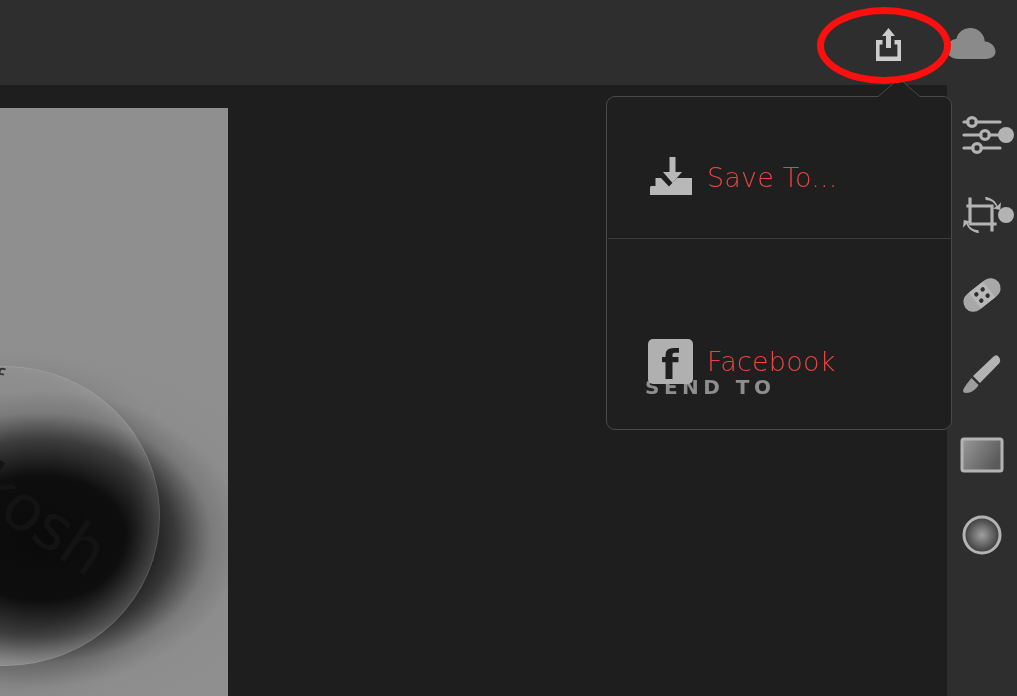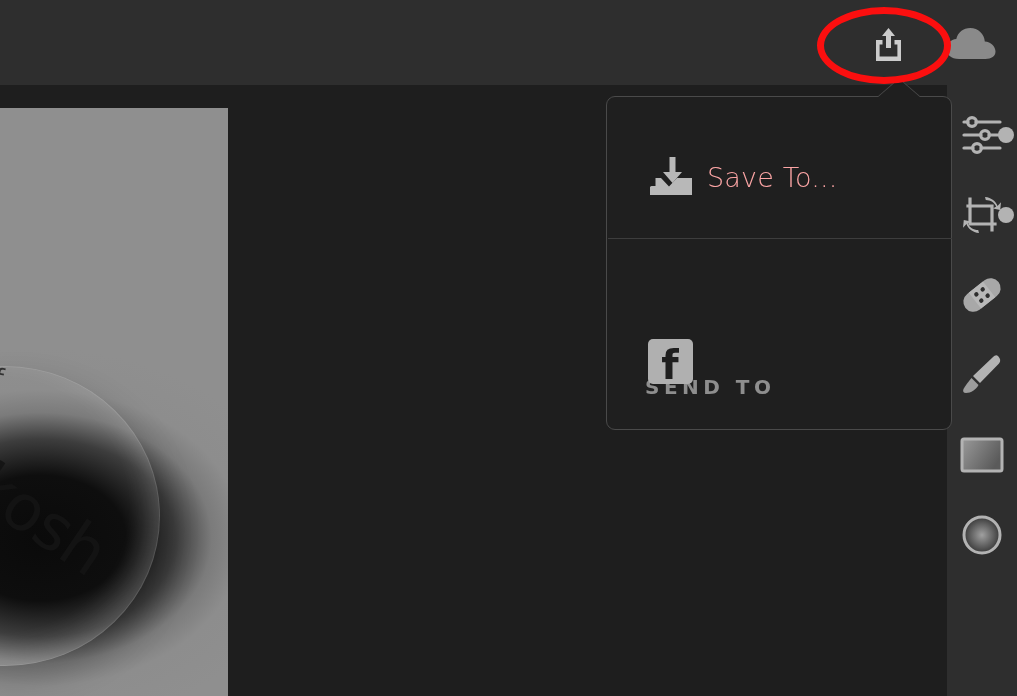--- a/index.html
+++ b/index.html
@@ -125,21 +125,21 @@
     display:flex; align-items:center;
     cursor:pointer;
     height:76px;
   }
   .popup-row .row-icon {
     width:74px;
     display:flex; align-items:center; justify-content:center;
     flex:0 0 74px;
   }
   .popup-row .row-label {
-    color:#fca5a5;
+    color:#ef4444;
     font-family:"DejaVu Sans", sans-serif;
     font-size:27px;
     font-weight:300;
     letter-spacing:0.2px;
   }
   #save-row { position:absolute; left:26px; top:42px; width:300px; }
   #popup-divider {
     position:absolute; left:1px; top:141px;
     width:344px; height:1px;
     background:#3d3d3d;
@@ -229,20 +229,21 @@
     <div id="popup-divider"></div>
 
     <div id="send-to-label">SEND TO</div>
 
     <div id="facebook-row" class="popup-row">
       <div class="row-icon">
         <div class="fb-square">
           <div class="fb-f">f</div>
         </div>
       </div>
+      <div class="row-label">Facebook</div>
     </div>
   </div>
 
   <div id="sidebar">
 
     <div class="tool" style="top:22px;">
       <svg width="42" height="38" viewBox="0 0 42 38">
         <g stroke="#b3b3b3" stroke-width="3.2" fill="none" stroke-linecap="round">
           <line x1="15" y1="6" x2="39" y2="6"></line>
           <line x1="3" y1="6" x2="7" y2="6"></line>

